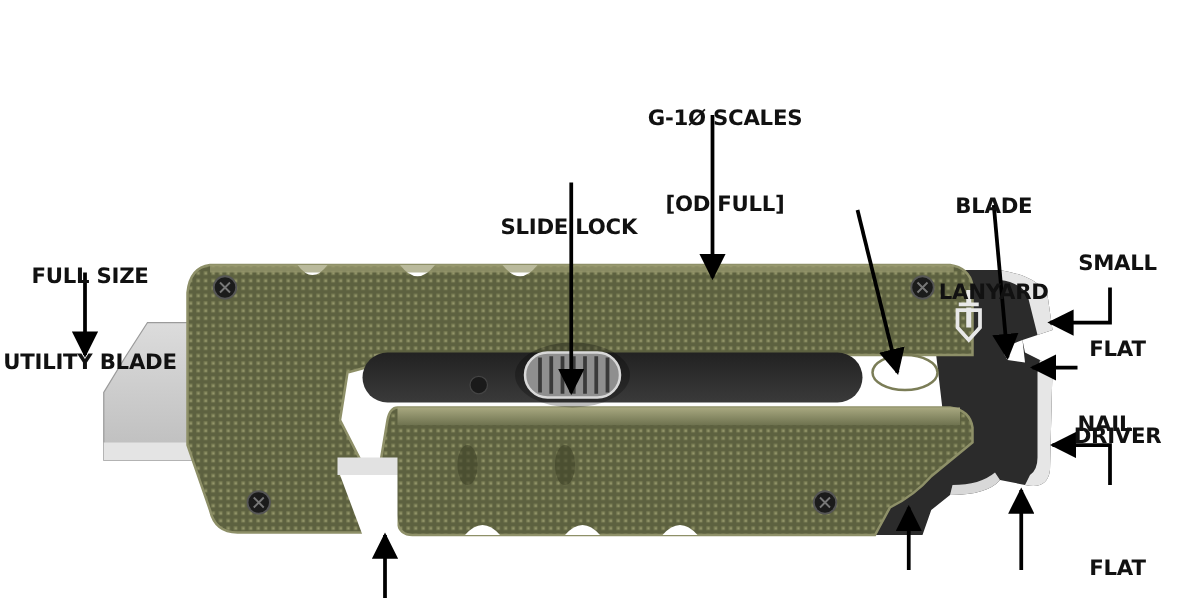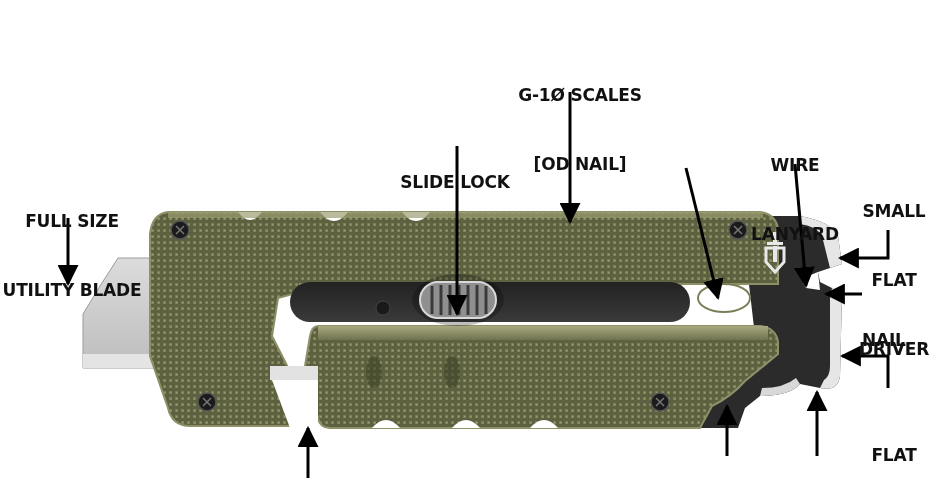--- a/index.html
+++ b/index.html
@@ -137,35 +137,35 @@
       <line x1="817" y1="420" x2="817" y2="356" marker-end="url(#ah)"></line>
 
       <line x1="727" y1="420" x2="727" y2="370" marker-end="url(#ah)"></line>
 
       <line x1="308" y1="450" x2="308" y2="392" marker-end="url(#ah)"></line>
     </g>
   </svg>
 
   <div class="lbl" style="left:490px; top:2px; width:180px;">
     <div>G-1Ø SCALES</div>
-    <div>[OD NAIL]</div>
+    <div>[OD FULL]</div>
   </div>
 
   <div class="lbl" style="left:375px; top:89px; width:160px;">
     <div>SLIDE LOCK</div>
   </div>
 
   <div class="lbl" style="left:-8px; top:128px; width:160px;">
     <div>FULL SIZE</div>
     <div>UTILITY BLADE</div>
   </div>
 
 
   <div class="lbl" style="left:740px; top:72px; width:110px;">
-    <div>WIRE</div>
+    <div>BLADE</div>
     <div>LANYARD</div>
   </div>
 
   <div class="lbl" style="left:846px; top:118px; width:96px;">
     <div>SMALL</div>
     <div>FLAT</div>
     <div>DRIVER</div>
   </div>
 
   <div class="lbl" style="left:862px; top:247px; width:84px; text-align:left;">

